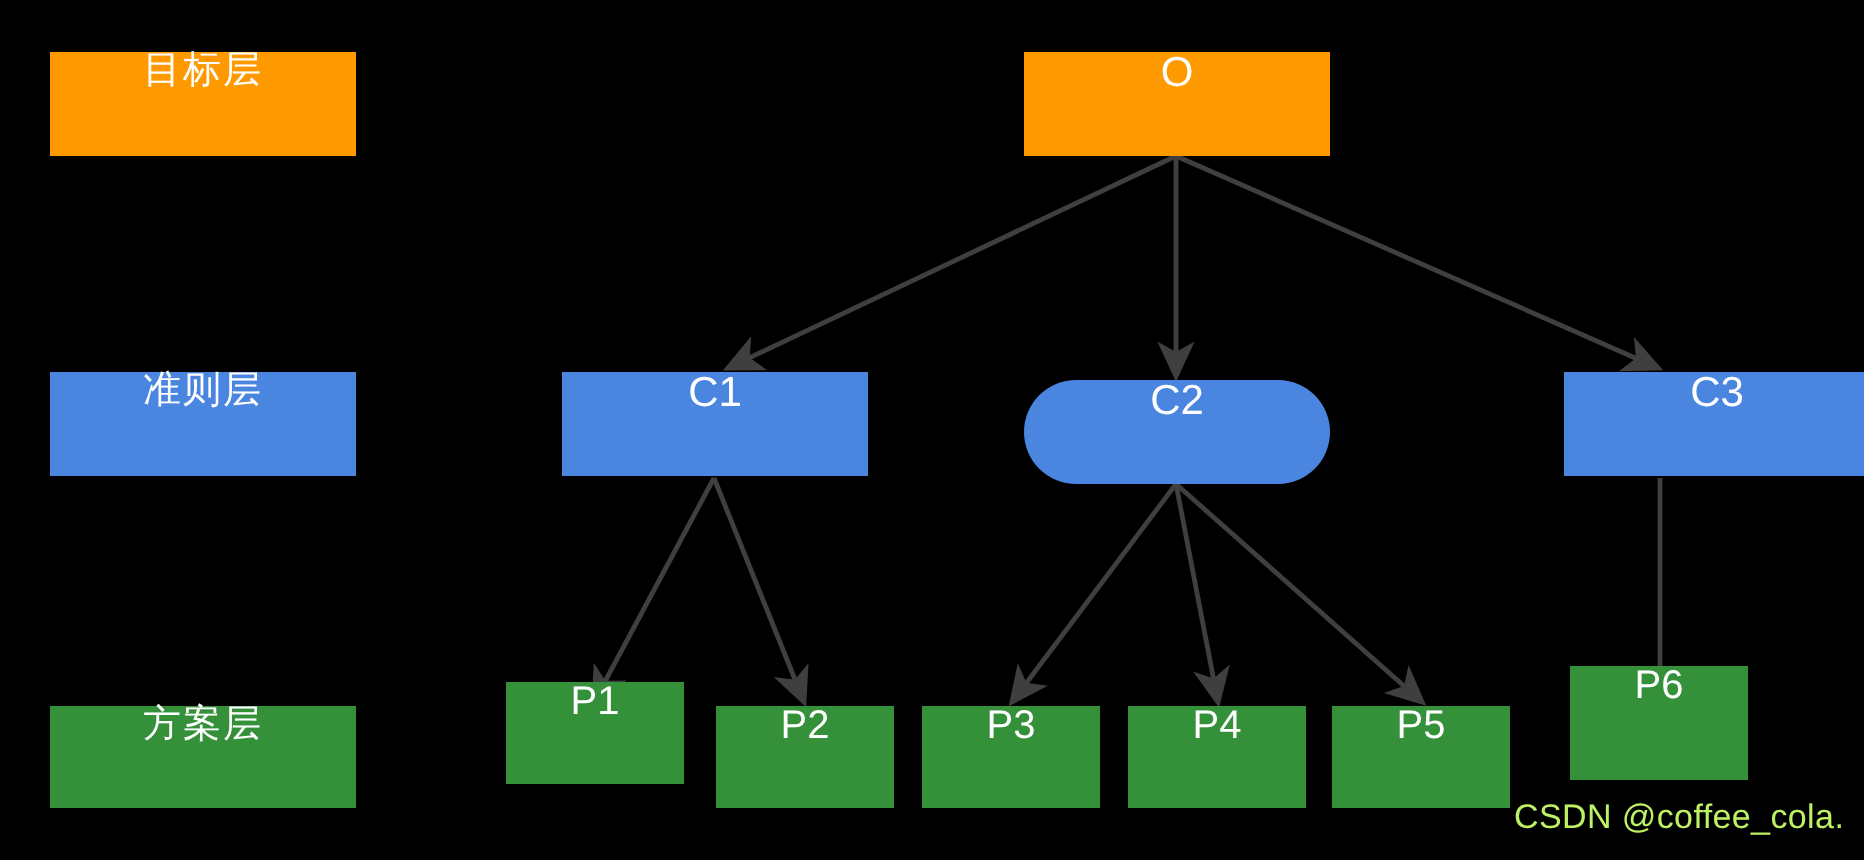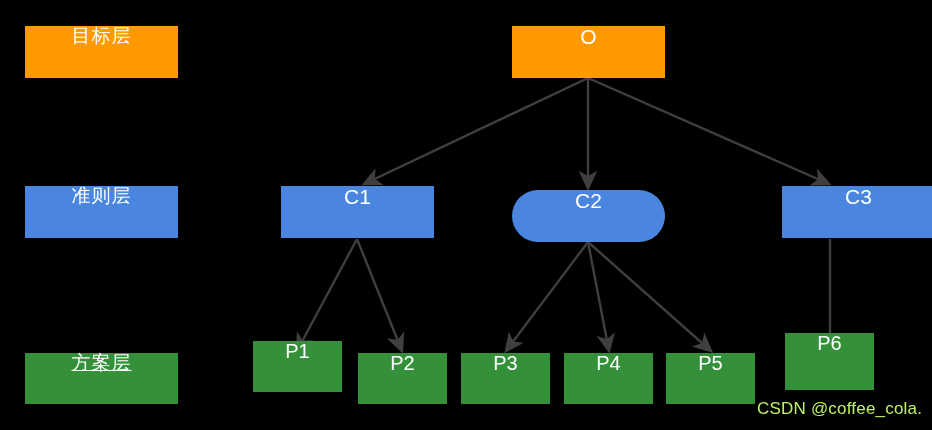--- a/index.html
+++ b/index.html
@@ -78,21 +78,21 @@
   </svg>
 
   <div class="node legend goal-fill" style="left:25px; top:26px; width:153px; height:52px;">
     <span>目标层</span>
   </div>
 
   <div class="node legend crit-fill" style="left:25px; top:186px; width:153px; height:52px;">
     <span>准则层</span>
   </div>
 
-  <div class="node legend alt-fill" style="left:25px; top:353px; width:153px; height:51px;text-decoration:underline;">
+  <div class="node legend alt-fill" style="left:25px; top:353px; width:153px; height:51px;">
     <span>方案层</span>
   </div>
 
   <div class="node goal-fill" style="left:512px; top:26px; width:153px; height:52px;">
     <span class="nodetext">O</span>
   </div>
 
   <div class="node crit-fill" style="left:281px; top:186px; width:153px; height:52px;">
     <span class="nodetext">C1</span>
   </div>

